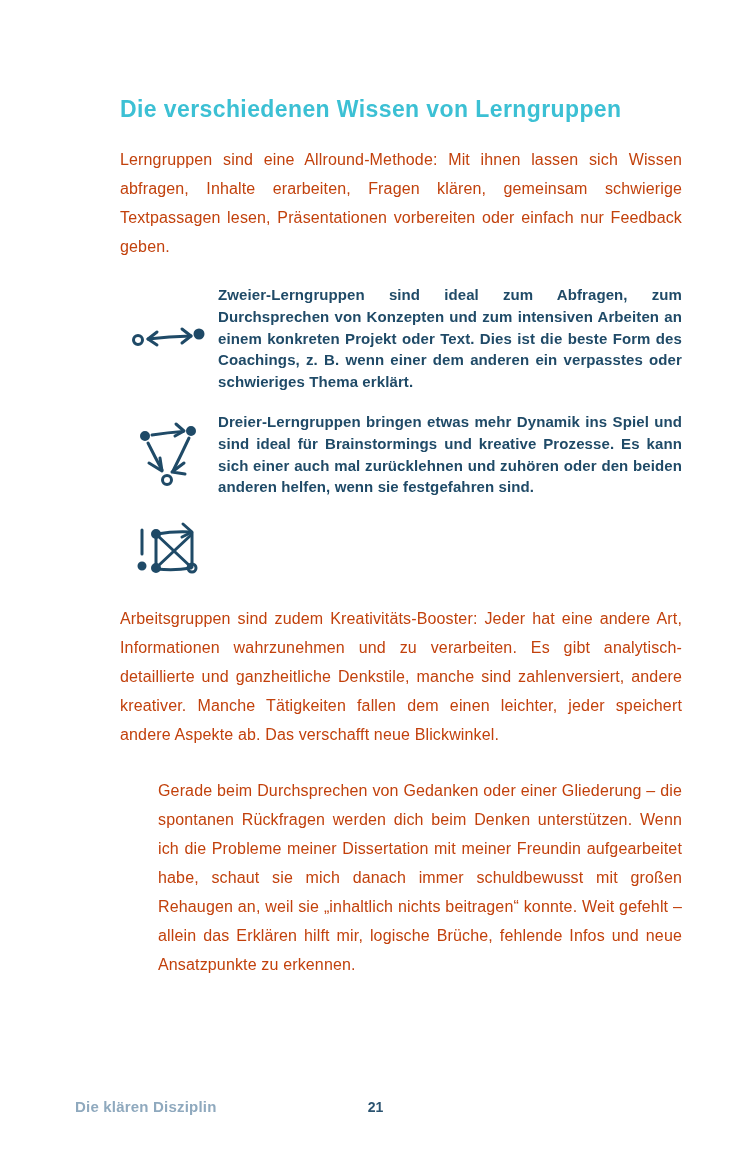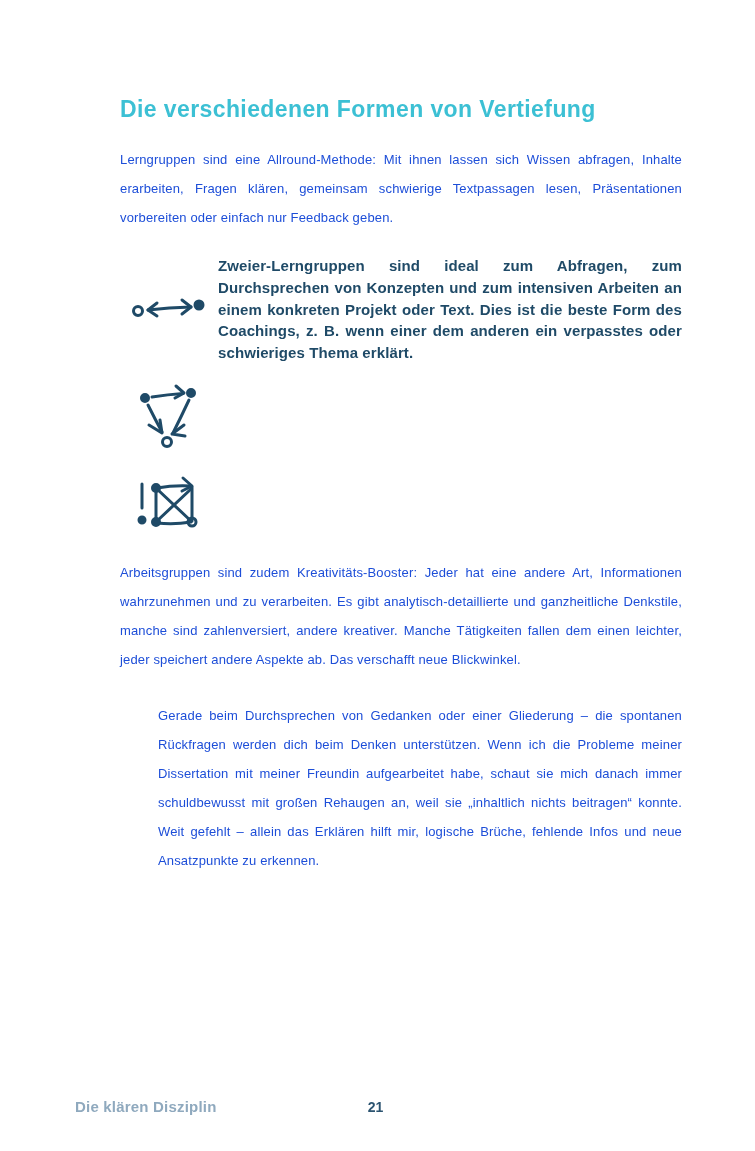--- a/index.html
+++ b/index.html
@@ -27,25 +27,25 @@
   .title {
     margin: 94px 0 0 0;
     font-size: 23px;
     line-height: 30px;
     font-weight: bold;
     letter-spacing: 0.4px;
     color: #3cc0d4;
   }
   .body-para {
     margin: 0;
-    font-size: 13px;
+    font-size: 16px;
     line-height: 29px;
     text-align: justify;
     letter-spacing: 0.15px;
-    color: #1d4ed8;
+    color: #c2410c;
     hyphens: auto;
     -webkit-hyphens: auto;
   }
   .intro { margin-top: 21px; }
   .groups { margin-top: 23px; }
   .group {
     display: flex;
     margin-bottom: 18px;
   }
   .group-icon {
@@ -89,21 +89,21 @@
     color: #2b5370;
   }
   .sketch { display: block; }
 </style>
 </head>
 <body>
 
 <div class="page">
   <div class="content">
 
-    <h1 class="title">Die verschiedenen Formen von Vertiefung</h1>
+    <h1 class="title">Die verschiedenen Wissen von Lerngruppen</h1>
 
     <p class="body-para intro">Lerngruppen sind eine Allround-Methode: Mit ihnen lassen sich Wissen abfragen, Inhalte erarbeiten, Fragen klären, gemeinsam schwierige Textpassagen lesen, Präsentationen vorbereiten oder einfach nur Feedback geben.</p>
 
     <div class="groups">
 
       <div class="group">
         <div class="group-icon">
           <svg class="sketch" width="80" height="34" viewBox="0 0 80 34">
             <g stroke="#1f4a67" stroke-width="3" fill="none" stroke-linecap="round" stroke-linejoin="round">
               <circle cx="9" cy="19" r="4.5"></circle>
@@ -126,20 +126,21 @@
               <circle cx="31" cy="60" r="4.5"></circle>
               <path d="M16 15 Q 32 12.5 47 11.5"></path>
               <path d="M40 4 L48 11 L39 16"></path>
               <path d="M12 23 Q 19 37 26 50"></path>
               <path d="M13 43 L26 51 L24 38"></path>
               <path d="M53 18 Q 45 35 37 51"></path>
               <path d="M48 43 L36 52 L49 54"></path>
             </g>
           </svg>
         </div>
+        <p class="group-text">Dreier-Lerngruppen bringen etwas mehr Dynamik ins Spiel und sind ideal für Brainstormings und kreative Prozesse. Es kann sich einer auch mal zurücklehnen und zuhören oder den beiden anderen helfen, wenn sie festgefahren sind.</p>
       </div>
 
       <div class="group">
         <div class="group-icon">
           <svg class="sketch" width="70" height="70" viewBox="0 0 70 70">
             <g stroke="#1f4a67" stroke-width="3" fill="none" stroke-linecap="round" stroke-linejoin="round">
               <path d="M8 14 L8 38"></path>
               <circle cx="8" cy="50" r="3" fill="#1f4a67"></circle>
               <path d="M23 18 Q 40 15 57 16"></path>
               <path d="M49 8 L58 16 L48 21"></path>

